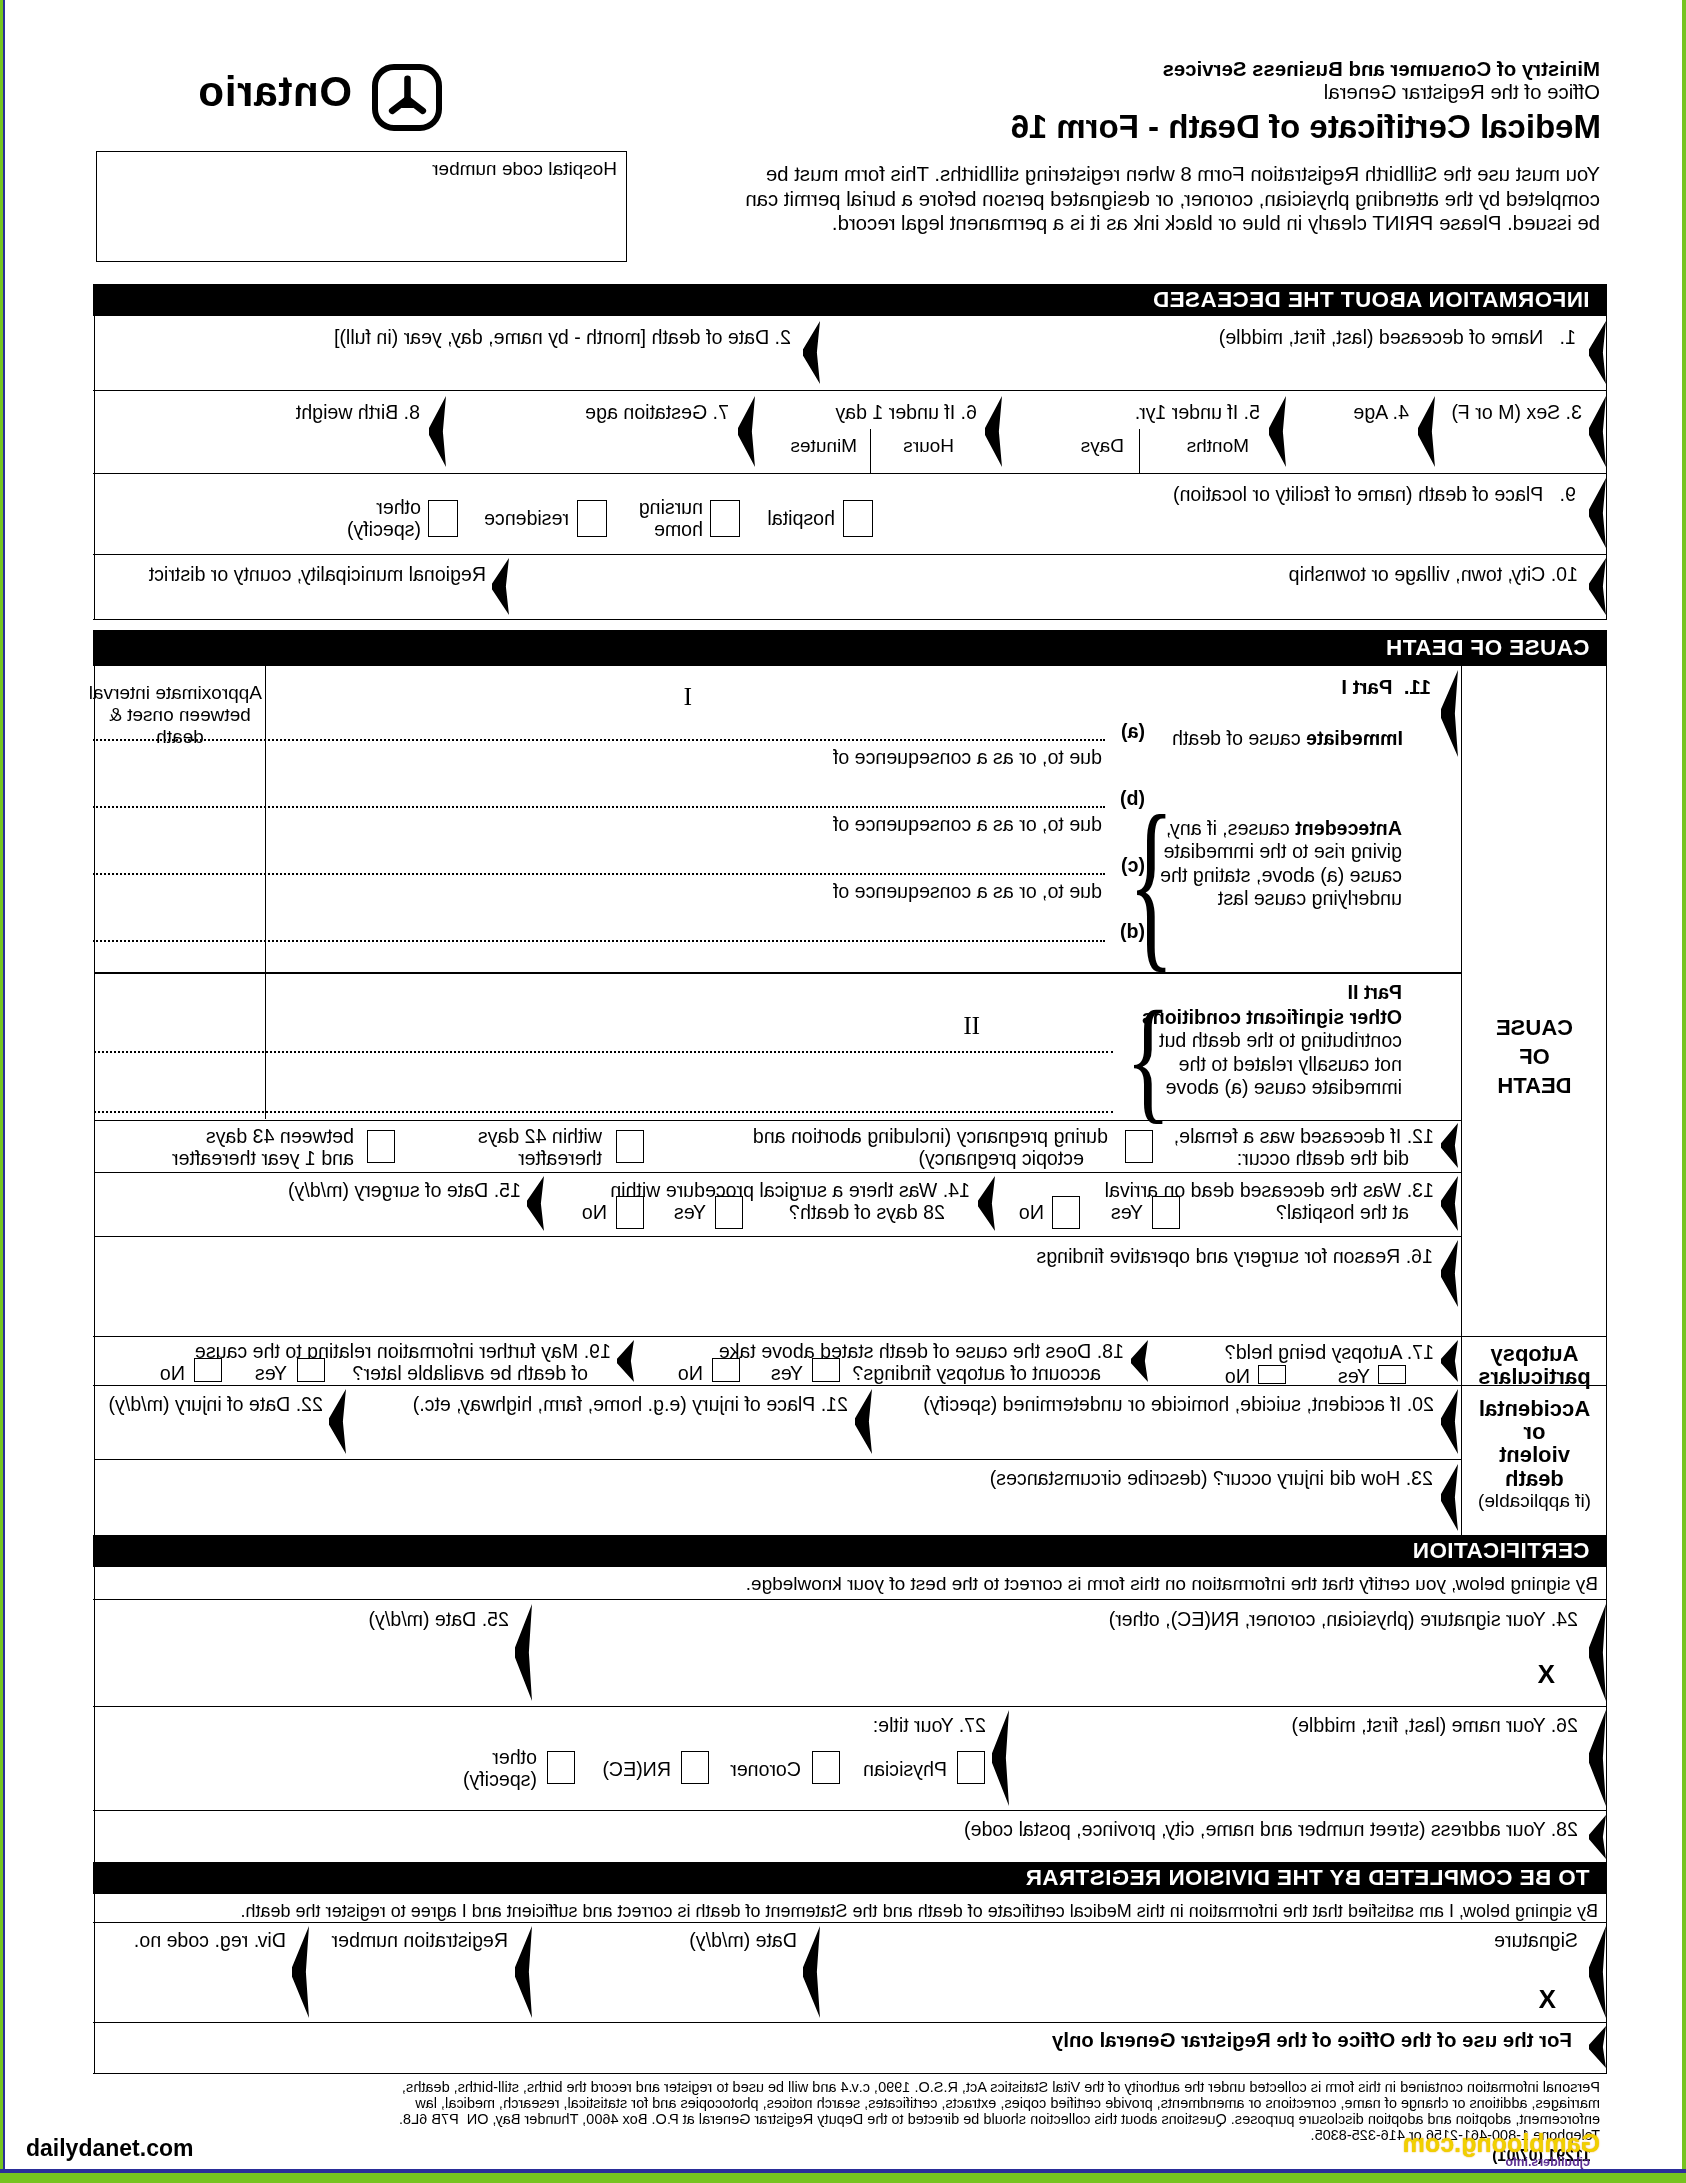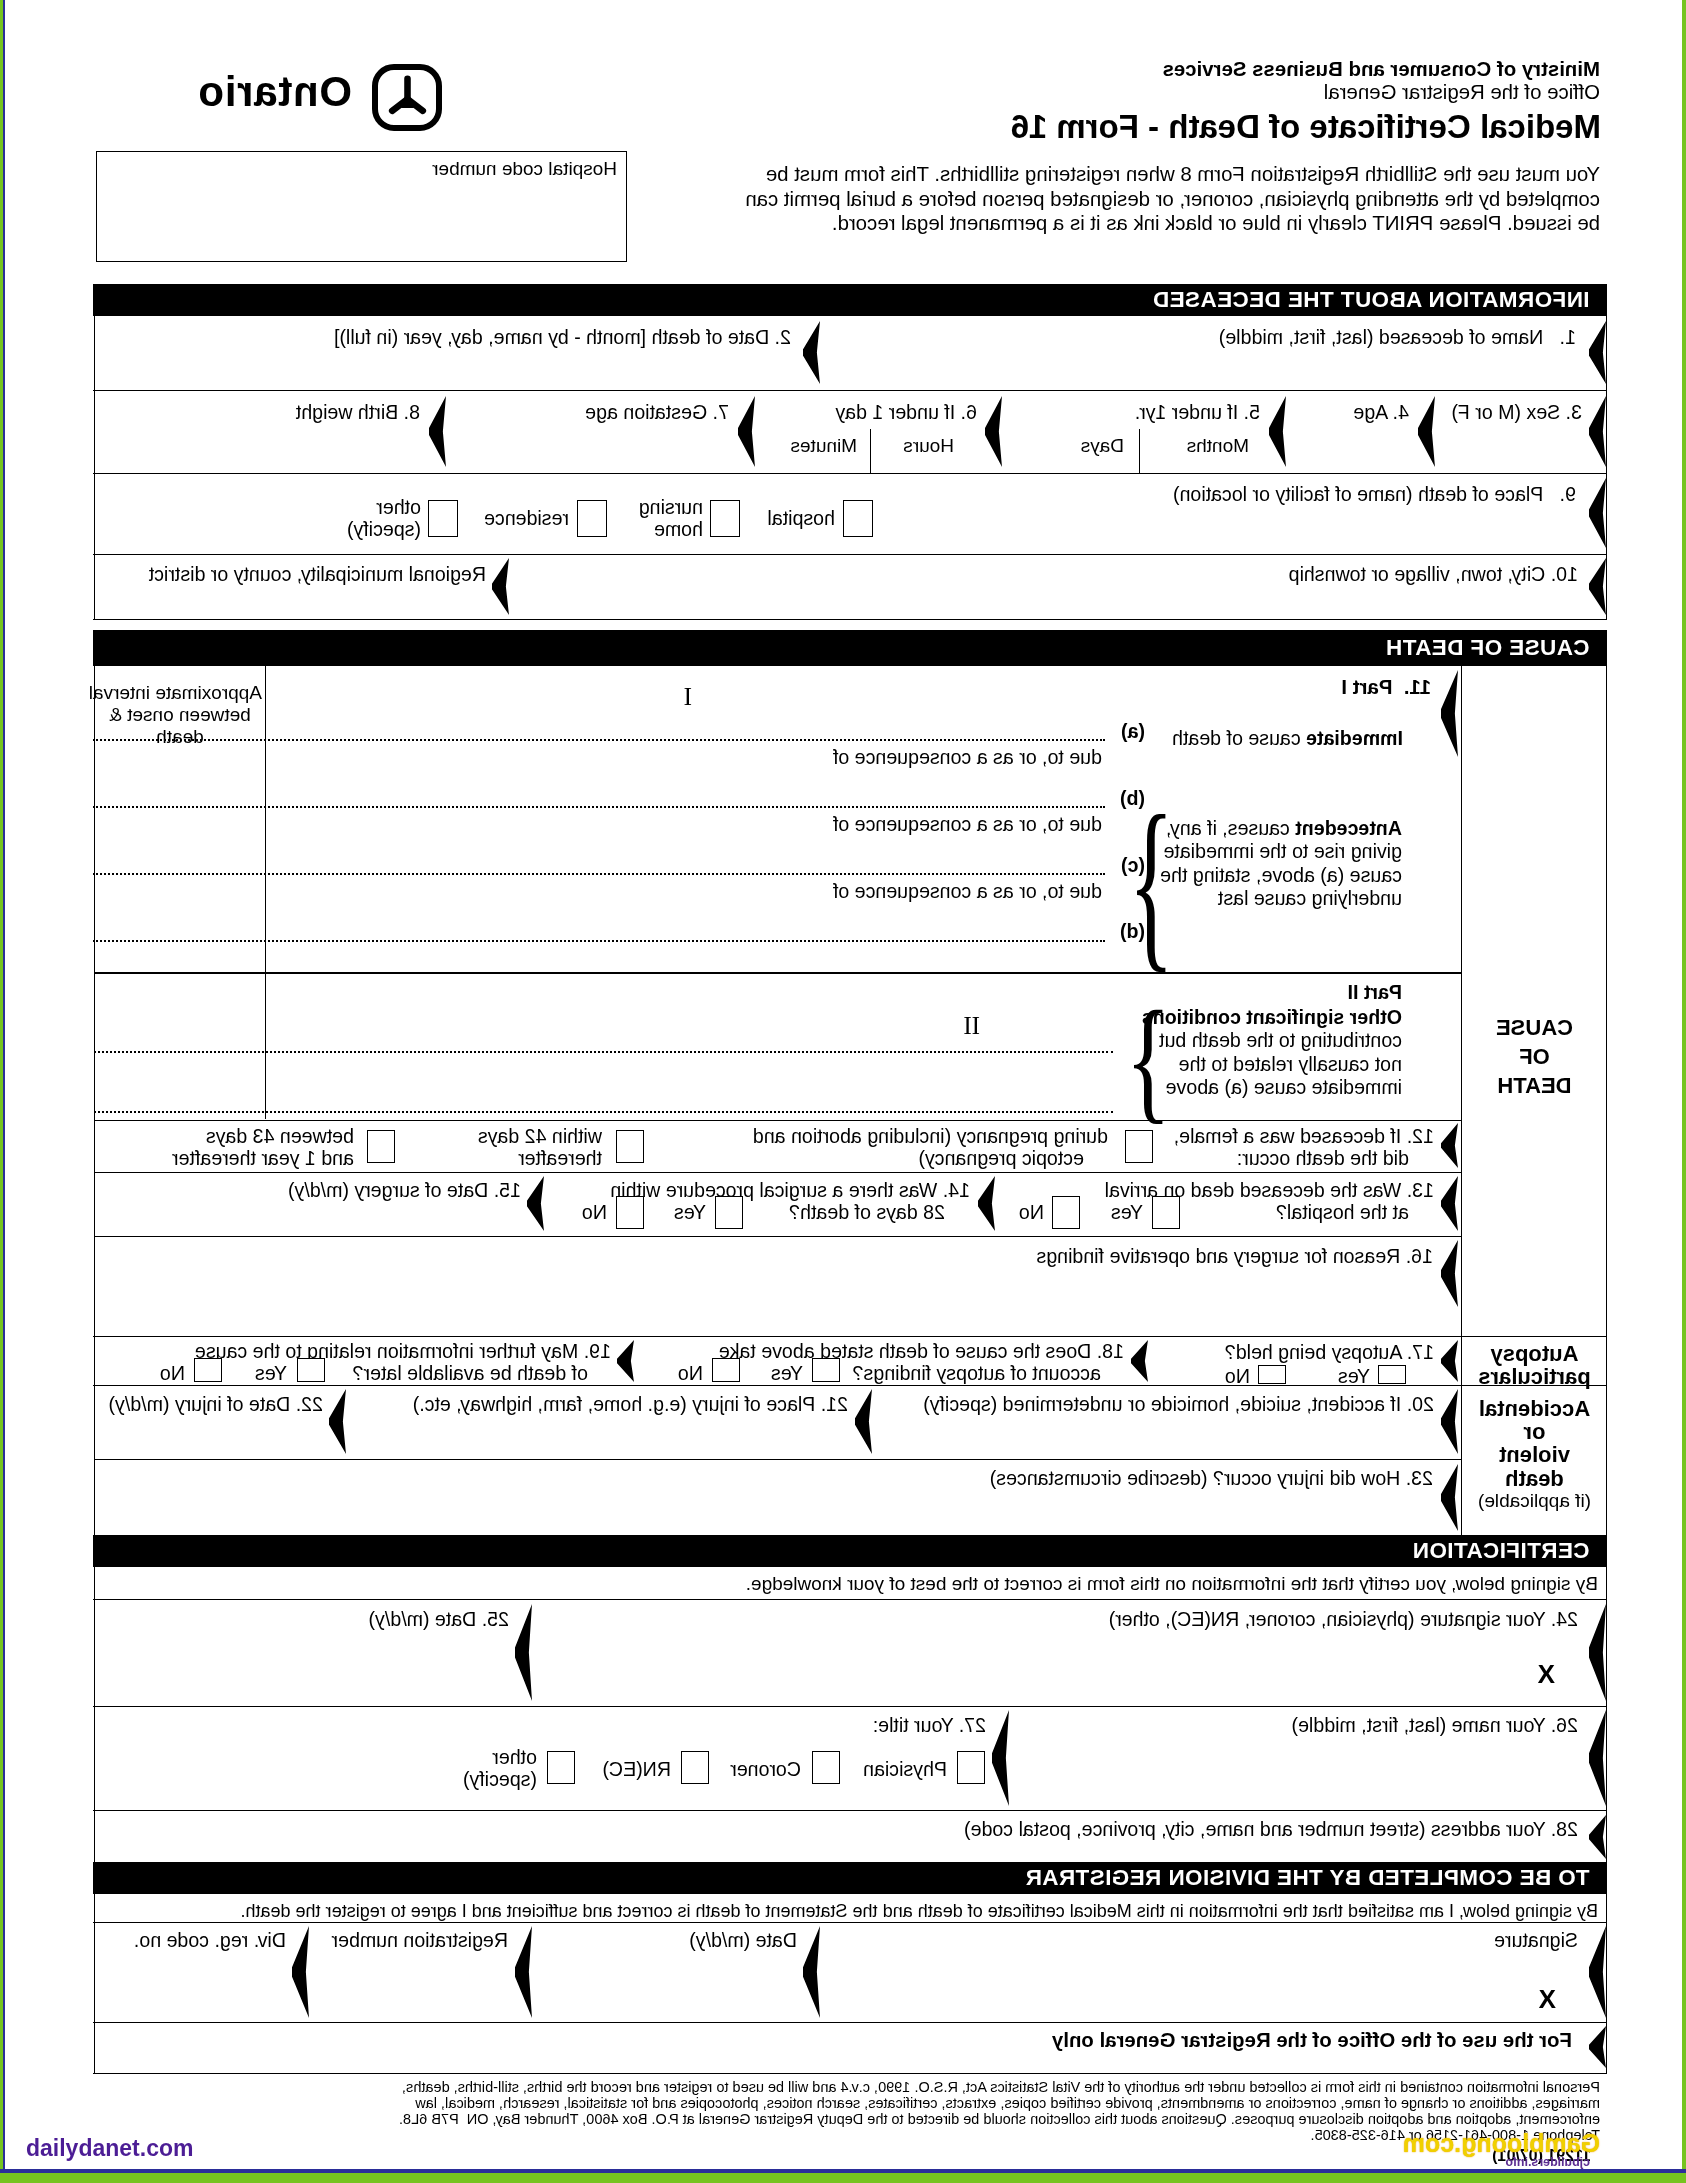--- a/index.html
+++ b/index.html
@@ -292,21 +292,21 @@
   <div class="fineprint" style="left:87px;top:2095px;">marriages, additions or change of name, corrections or amendments, provide certified copies, extracts, certificates, search notices, photocopies and for statistical, research, medical, law</div>
   <div class="fineprint" style="left:87px;top:2111px;">enforcement, adoption and adoption disclosure purposes. Questions about this collection should be directed to the Deputy Registrar General at P.O. Box 4600, Thunder Bay, ON  P7B 6L8.</div>
   <div class="fineprint" style="left:87px;top:2127px;">Telephone 1-800-461-2156 or 416-325-8305.</div>
   <div class="t b" style="left:96px;top:2145px;font-size:16px;">11291 (07/01)</div>
 
   <div class="wm" style="left:87px;top:2129px;font-size:25px;color:#f0d000;text-shadow:0 0 1.5px #e8960a;">Gambloong.com</div>
   <div class="wm" style="left:97px;top:2155px;font-size:12.4px;color:#5c2d91;">cjbuilders.info</div>
 
 </div>
 
-<div class="wm" style="left:26px;top:2135px;font-size:23px;color:#4c1d95;">dailydanet.com</div>
+<div class="wm" style="left:26px;top:2135px;font-size:23px;color:#000000;">dailydanet.com</div>
 
 <div class="abs" style="left:0;top:0;width:2.9px;height:2183px;background:#76c420;"></div>
 <div class="abs" style="left:2.9px;top:0;width:2.2px;height:2183px;background:#2b2e9a;"></div>
 <div class="abs" style="left:1682px;top:0;width:5.1px;height:2183px;background:#76c420;"></div>
 <div class="abs" style="left:0;top:2169px;width:1687px;height:3.6px;background:#2b2e9a;"></div>
 <div class="abs" style="left:0;top:2173px;width:1687px;height:10.2px;background:#76c420;"></div>
 
 </div>
 
 

